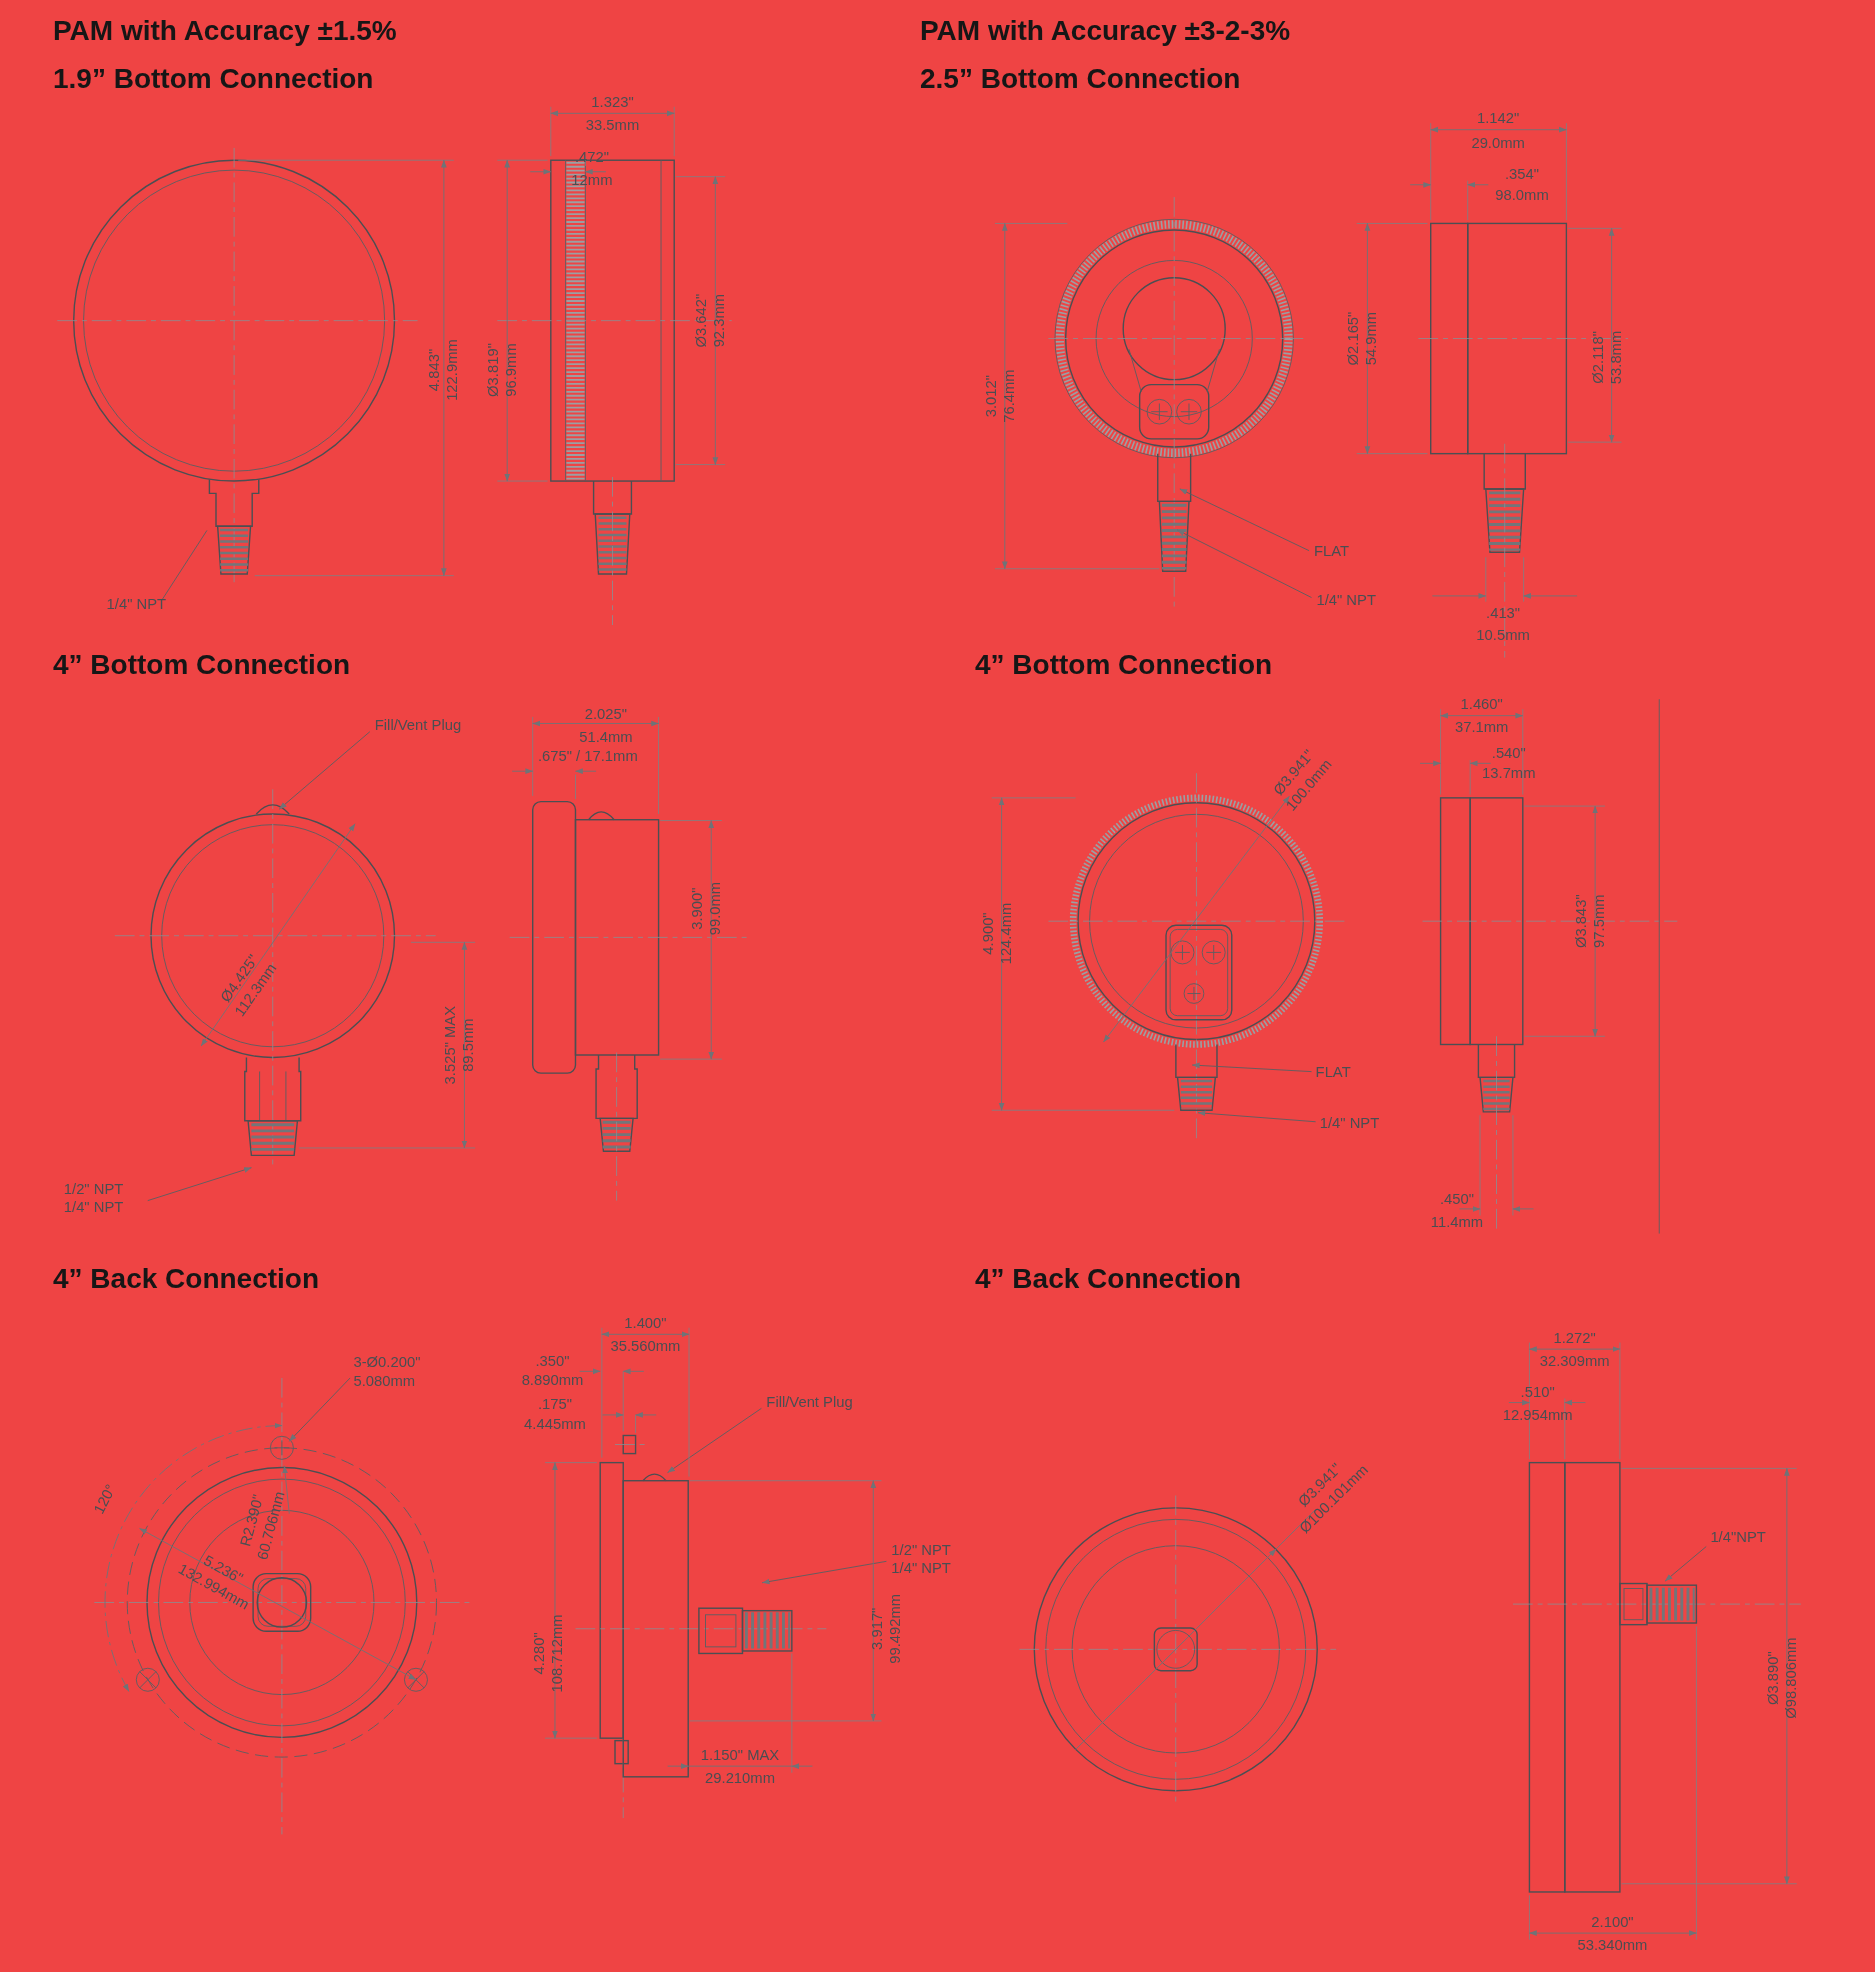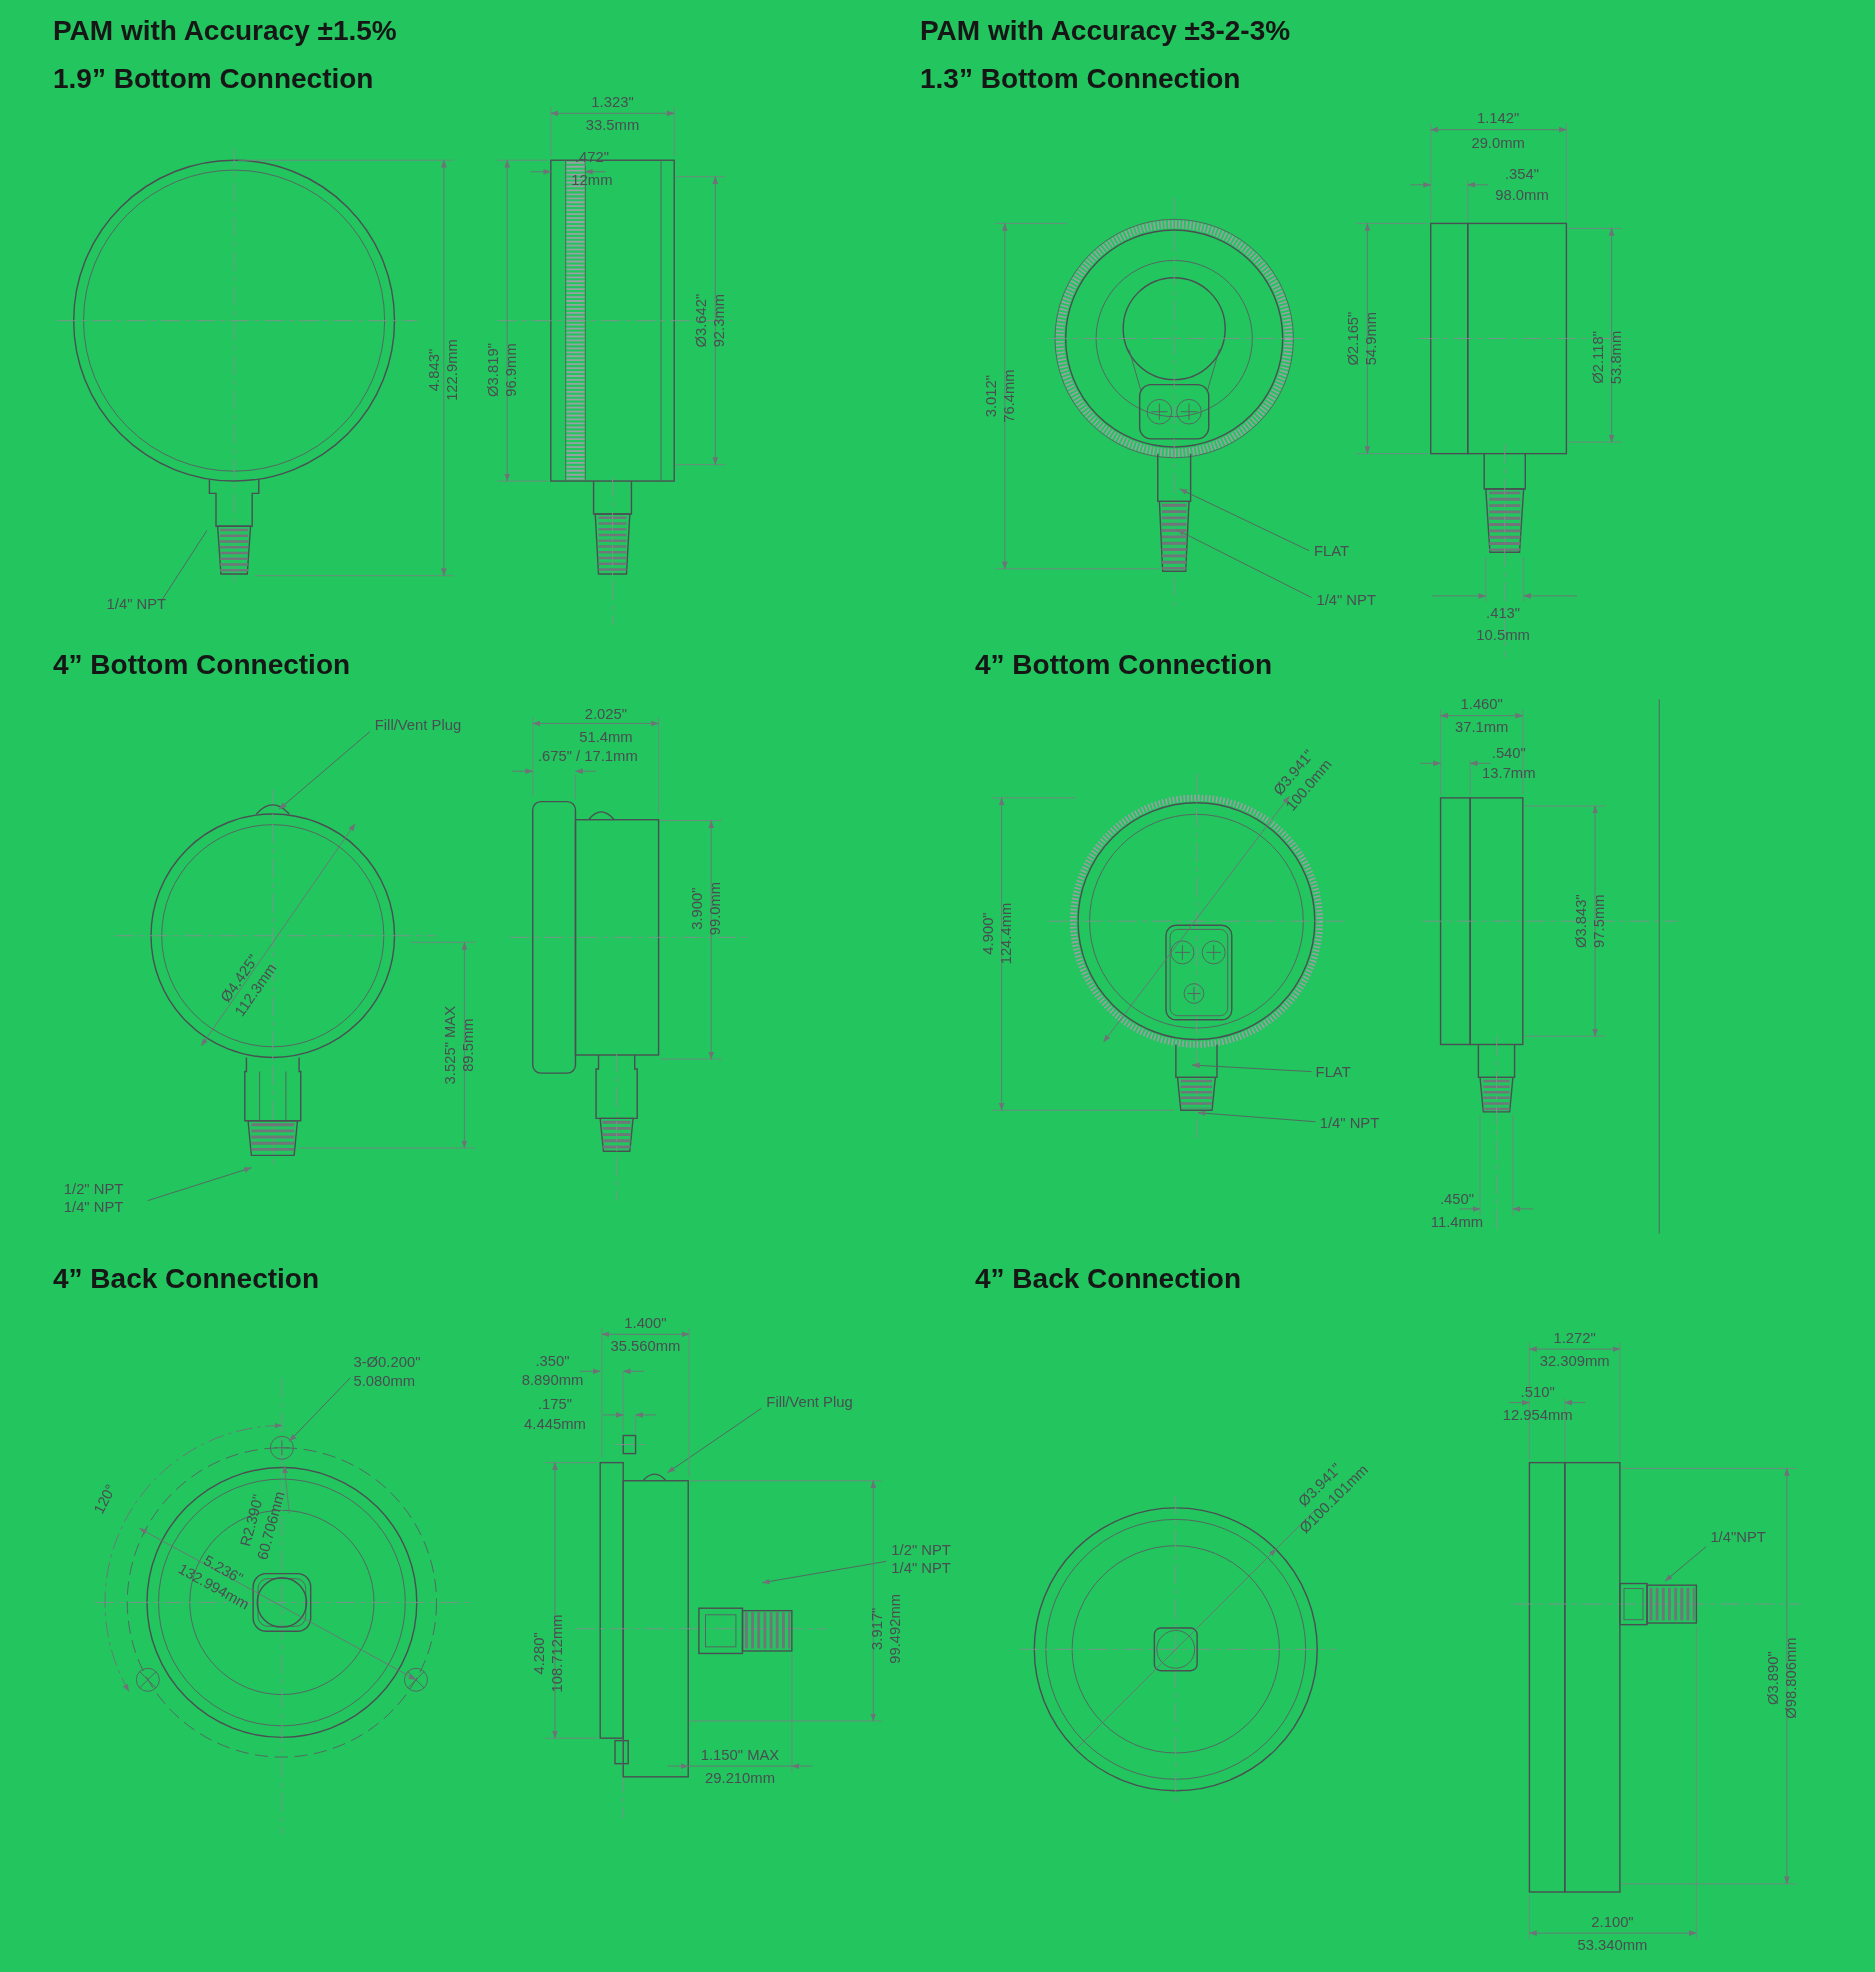--- a/index.html
+++ b/index.html
@@ -1,36 +1,36 @@
 <!DOCTYPE html>
 <html style="font-size:13px"><head>
 <meta charset="utf-8">
 <style>
   html,body{margin:0;padding:0;background:#ffffff;}
-  #canvas{position:relative;width:1875px;height:1972px;background:#22c55e;overflow:hidden;
+  #canvas{position:relative;width:1875px;height:1972px;background:#ef4444;overflow:hidden;
           font-family:"Liberation Sans", sans-serif;}
   .title{position:absolute;font-weight:bold;font-size:28px;line-height:48px;color:#161616;white-space:pre;}
   svg{position:absolute;overflow:visible;}
   .otl{fill:none;stroke:#4b4f53;stroke-width:1.7;}
   .thin{fill:none;stroke:#5a5e62;stroke-width:1.1;}
   .dim{fill:none;stroke:#6f7377;stroke-width:1.1;}
   .ext{fill:none;stroke:#7d8185;stroke-width:1;}
   .cl{fill:none;stroke:#8a8e92;stroke-width:1;stroke-dasharray:24 6 6 6;}
   .knurlband{fill:none;stroke:#9aa0a4;}
   .thr{fill:none;stroke:#72767a;}
   .dtx{font-size:18px;fill:#4a4e52;text-anchor:middle;}
   .dtxs{font-size:18px;fill:#4a4e52;text-anchor:start;}
 </style>
 </head>
 <body>
 
 <div id="canvas">
 
   <div class="title" style="left:53px;top:6.6px;"><span>PAM with Accuracy ±1.5%</span><br><span>1.9” Bottom Connection</span></div>
-  <div class="title" style="left:920px;top:6.6px;"><span>PAM with Accuracy ±3-2-3%</span><br><span>1.3” Bottom Connection</span></div>
+  <div class="title" style="left:920px;top:6.6px;"><span>PAM with Accuracy ±3-2-3%</span><br><span>2.5” Bottom Connection</span></div>
   <div class="title" style="left:53px;top:641px;"><span>4” Bottom Connection</span></div>
   <div class="title" style="left:975px;top:641px;"><span>4” Bottom Connection</span></div>
   <div class="title" style="left:53px;top:1255px;"><span>4” Back Connection</span></div>
   <div class="title" style="left:975px;top:1255px;"><span>4” Back Connection</span></div>
 
   <svg style="left:49px;top:82px;" width="872" height="576" viewBox="0 0 1060 700">
     <defs>
         <marker id="m1" viewBox="0 0 10 10" refX="9" refY="5" markerWidth="9" markerHeight="9" orient="auto-start-reverse">
           <path d="M0,1.5 L9.5,5 L0,8.5 z" fill="#6f7377"></path>
         </marker>

